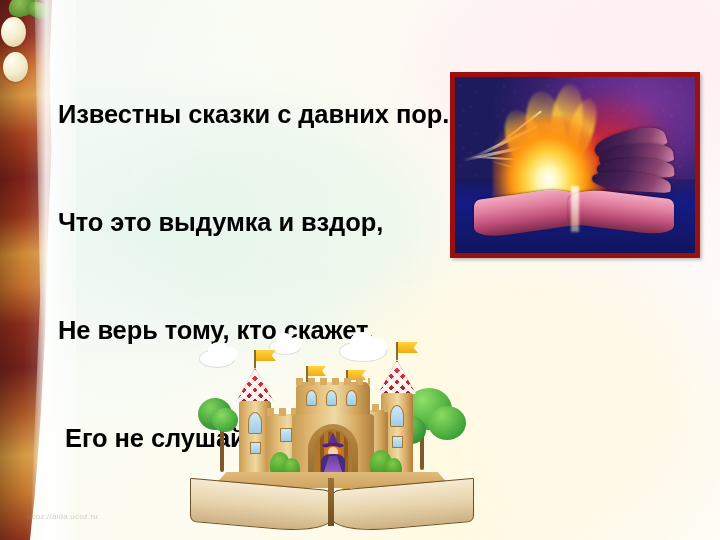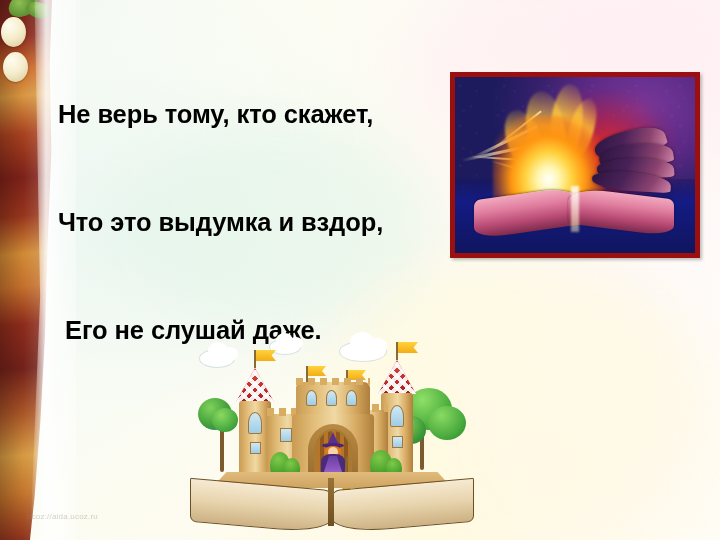--- a/index.html
+++ b/index.html
@@ -339,22 +339,23 @@
     <div class="ribbon"></div>
     <div class="shade"></div>
     <div class="leaf leaf-1"></div>
     <div class="leaf leaf-2"></div>
     <div class="pearl pearl-1"></div>
     <div class="pearl pearl-2"></div>
   </div>
   <div id="page-curl"></div>
 
   <div id="poem">
+    <span class="line">Известны сказки с давних пор.</span>
+    <span class="line">Что это выдумка и вздор,</span>
     <span class="line">Не верь тому, кто скажет,</span>
-    <span class="line">Что это выдумка и вздор,</span>
     <span class="line"> Его не слушай даже.</span>
     <span class="stanza-gap"></span>
     
     
     
     
   </div>
 
   <div id="magic-book">
     <div class="mb-bg"></div>

